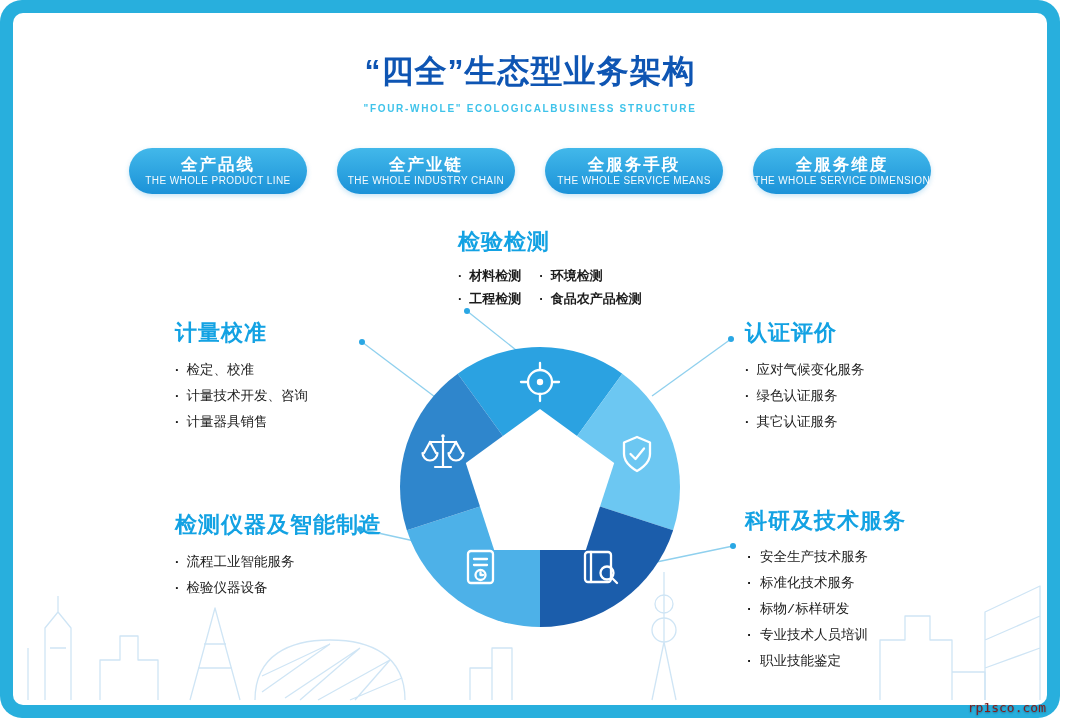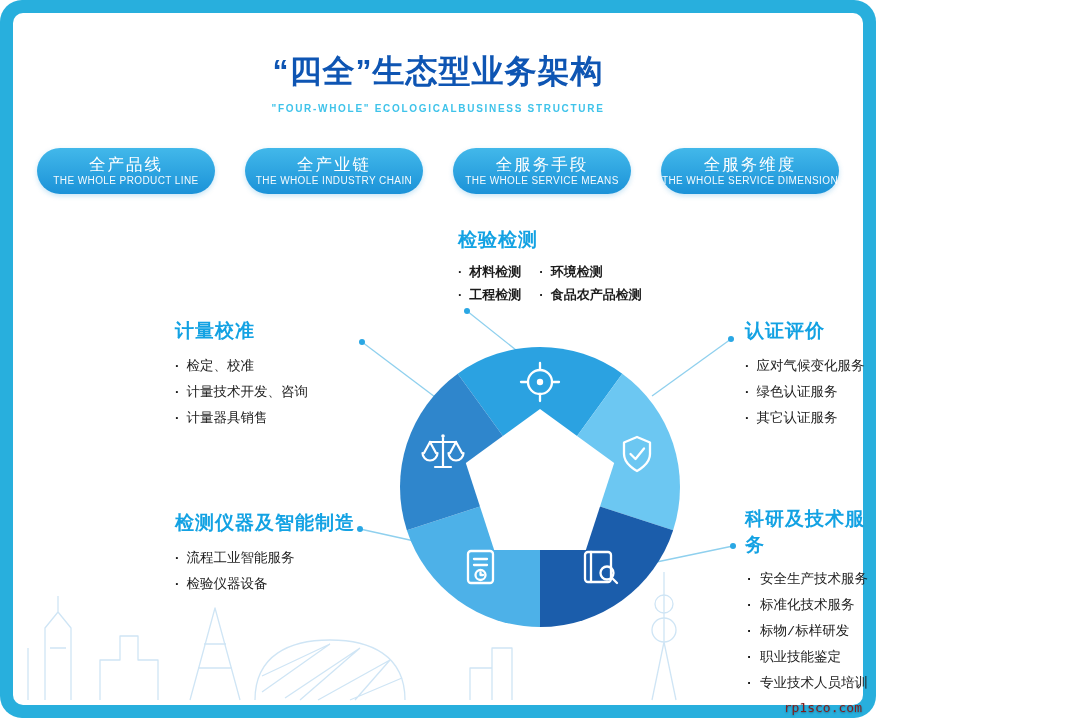--- a/index.html
+++ b/index.html
@@ -1,26 +1,26 @@
 <!DOCTYPE html>
 <html><head>
 <meta charset="utf-8">
 <style>
   html,body{margin:0;padding:0;}
   body{width:1080px;height:718px;background:#ffffff;font-family:"Liberation Sans","DejaVu Sans",sans-serif;-webkit-font-smoothing:antialiased;}
-  .frame{position:relative;width:876px;height:718px;background:#28afdd;border-radius:22px;overflow:hidden;}
+  .frame{position:relative;width:1060px;height:718px;background:#28afdd;border-radius:22px;overflow:hidden;}
   .canvas{position:absolute;inset:13px;background:#ffffff;border-radius:10px;}
   .title{position:absolute;top:50px;left:0;width:100%;text-align:center;font-size:32px;font-weight:800;color:#0e55b3;letter-spacing:1px;z-index:4;}
   .subtitle{position:absolute;top:103px;left:0;width:100%;text-align:center;font-size:10px;font-weight:600;color:#3fc3ea;letter-spacing:1.7px;z-index:4;}
   .pills{position:absolute;top:148px;left:0;width:100%;display:flex;justify-content:center;gap:30px;z-index:4;}
   .pill{width:178px;height:46px;border-radius:23px;background:linear-gradient(180deg,#42b8ea,#1b92d8);color:#fff;display:flex;flex-direction:column;align-items:center;justify-content:center;box-shadow:0 2px 5px rgba(27,146,216,.25);}
-  .pill-zh{font-size:16.5px;font-weight:400;letter-spacing:2px;line-height:1;}
+  .pill-zh{font-size:16.5px;font-weight:700;letter-spacing:2px;line-height:1;}
   .pill-en{font-size:10px;letter-spacing:.4px;margin-top:4px;line-height:1;opacity:.95;white-space:nowrap;}
   .block{position:absolute;z-index:4;}
-  .block h2{margin:0;font-size:19px;font-weight:700;color:#13a2e3;letter-spacing:1px;}
+  .block h2{margin:0;font-size:22px;font-weight:700;color:#13a2e3;letter-spacing:1px;}
   .block ul{margin:0;padding:0;list-style:none;}
   .block li{font-size:13.5px;color:#1c1c1c;line-height:26px;white-space:nowrap;}
   .block li::before{content:"·";font-weight:800;margin-right:7px;color:#1c1c1c;}
   .block .lists{margin-top:9px;}
   .cols{display:flex;gap:18px;margin-top:7px;}
   .cols li{line-height:23px;font-size:13px;font-weight:bold;}
   #inspection{left:458px;top:227px;}
   #metrology{left:175px;top:318px;}
   #certification{left:745px;top:318px;}
   #instruments{left:175px;top:510px;}
@@ -183,19 +183,19 @@
       <li>检验仪器设备</li>
     </ul>
   </section>
 
   <section class="block" id="research">
     <h2>科研及技术服务</h2>
     <ul class="lists">
       <li>安全生产技术服务</li>
       <li>标准化技术服务</li>
       <li>标物/标样研发</li>
+      <li>专业技术人员培训</li>
       <li>职业技能鉴定</li>
-      <li>专业技术人员培训</li>
     </ul>
   </section>
 
   <div class="watermark">rp1sco.com</div>
 </div>
 
 </body></html>

